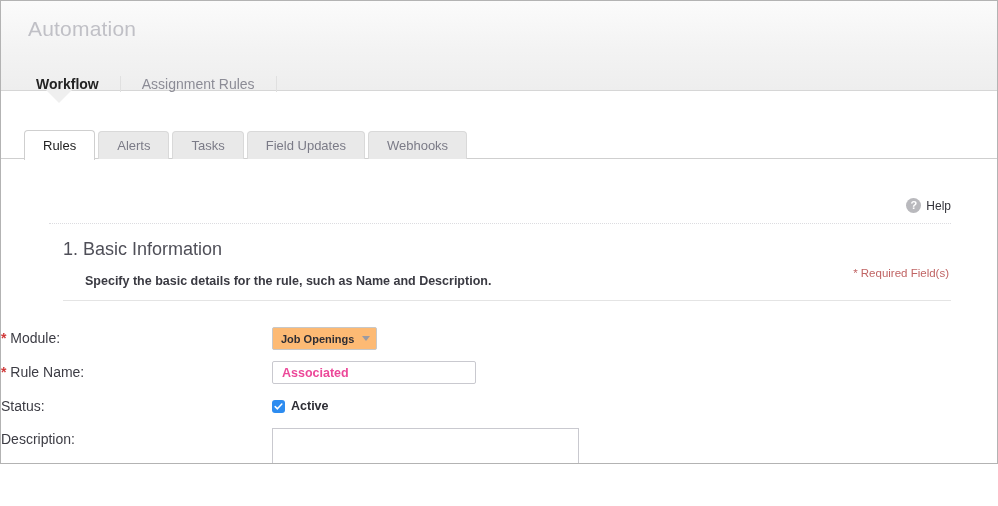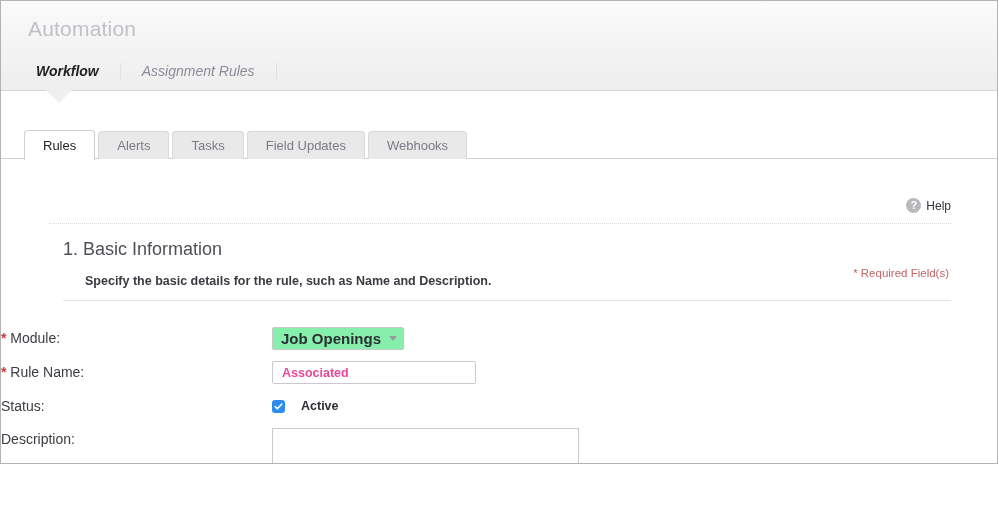--- a/index.html
+++ b/index.html
@@ -22,22 +22,22 @@
     width: 996px; height: 90px;
     background: linear-gradient(to bottom, #fbfbfb 0%, #f3f3f3 55%, #eeeeee 100%);
     border-bottom: 1px solid #d6d6d6;
   }
   .app-title {
     position: absolute; left: 27px; top: 16px;
     font-size: 21px; font-weight: 400;
     color: #c0c0c6; letter-spacing: .2px;
   }
   .module-tabs {
-    position: absolute; left: 23px; top: 40px;
-    display: flex; align-items: flex-end; height: 38px; font-style: italic;
+    position: absolute; left: 23px; top: 64px;
+    display: flex; align-items: center; height: 38px;
   }
   .module-tab {
     display: flex; align-items: center;
     padding: 0 21px;
     font-size: 14px;
     color: #8c8c96;
     border-right: 1px solid #e0e0e0;
     white-space: nowrap;
   }
   .module-tab:first-child { padding-left: 12px; }
@@ -132,44 +132,44 @@
     padding-right: 10px;
     font-size: 14px; color: #3c3c44;
     line-height: 22px;
   }
   .req-star { color: #d03a3a; font-weight: bold; }
 
   .dropdown {
     height: 23px;
     display: inline-flex; align-items: center;
     padding: 0 6px 0 8px;
-    background: #86efac;
+    background: #fdba74;
     border: 1px solid #c8c8c8;
     border-radius: 2px;
-    font-size: 15px; font-weight: bold; color: #2d2d34;
+    font-size: 11px; font-weight: bold; color: #2d2d34;
     gap: 8px;
   }
   .caret {
     width: 0; height: 0;
     border-left: 4px solid transparent;
     border-right: 4px solid transparent;
     border-top: 5px solid #9a9aa2;
   }
 
   .text-input {
     width: 204px; height: 23px;
     border: 1px solid #c9c9cf;
     border-radius: 2px;
     background: #ffffff;
     font-family: "Liberation Sans", sans-serif;
     font-size: 12.5px; font-weight: bold; color: #ec4899;
     padding: 0 9px;
   }
 
-  .checkbox-wrap { display: flex; align-items: center; gap: 16px; height: 22px; }
+  .checkbox-wrap { display: flex; align-items: center; gap: 6px; height: 22px; }
   .checkbox {
     width: 13px; height: 13px;
     border-radius: 3px;
     background: #2d8cf0;
     display: flex; align-items: center; justify-content: center;
   }
   .checkbox svg { display: block; }
   .checkbox-label { font-size: 12.5px; font-weight: bold; color: #2d2d34; }
 
   .textarea-box {

